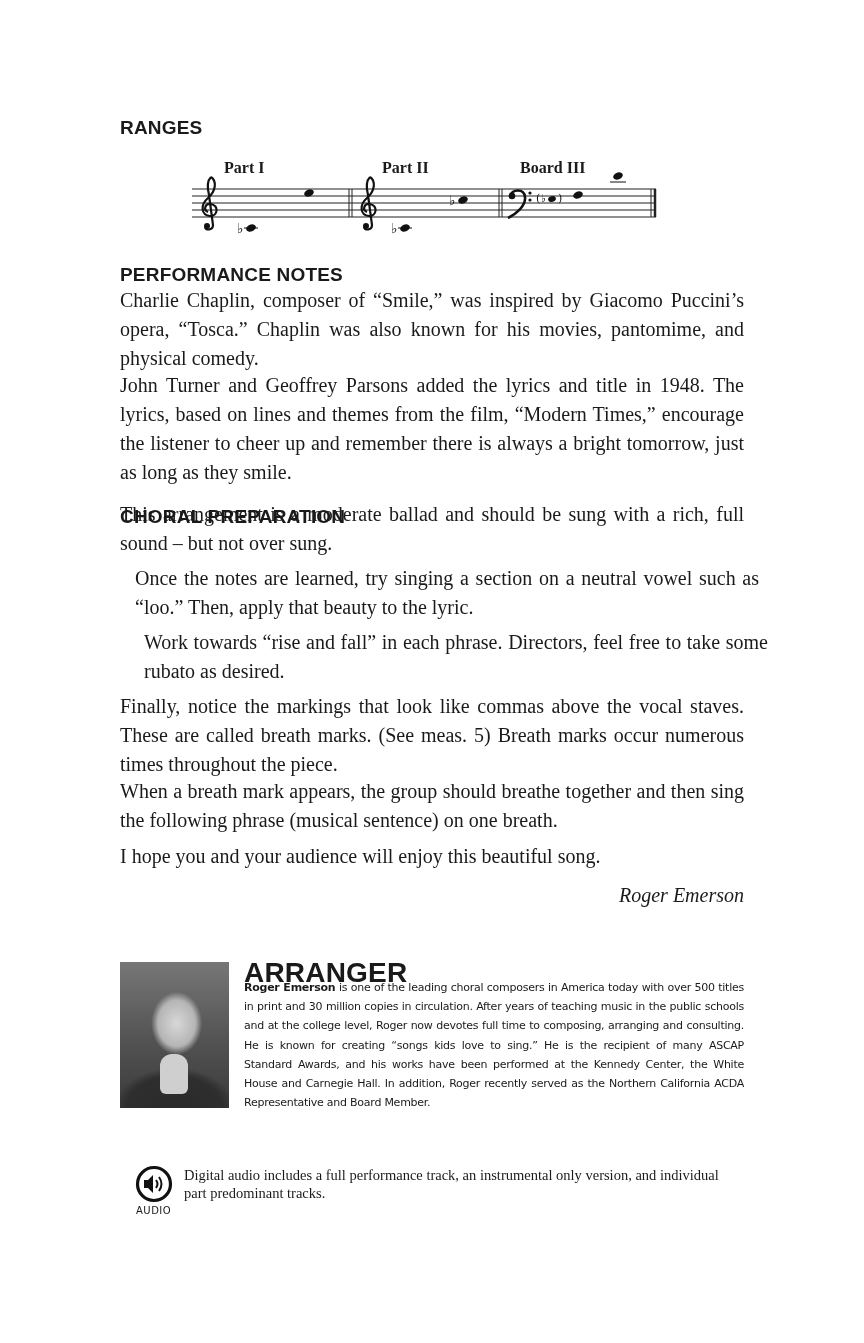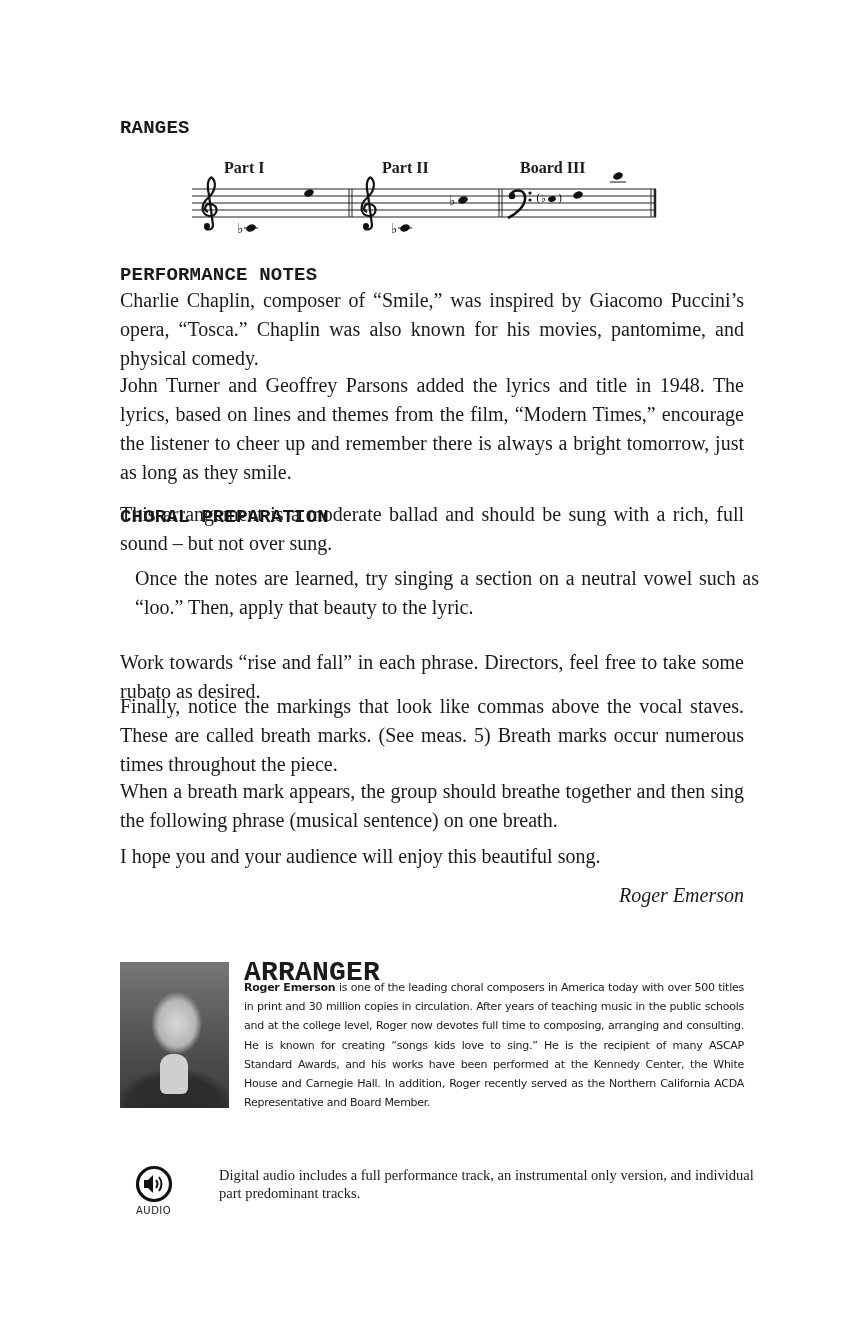--- a/index.html
+++ b/index.html
@@ -1,19 +1,19 @@
 <!DOCTYPE html>
 <html><head>
 <meta charset="utf-8">
 <style>
   html, body { margin: 0; padding: 0; background: #ffffff; }
   body { width: 864px; height: 1343px; position: relative; overflow: hidden; color: #1a1a1a; }
   .serif { font-family: "Liberation Serif", "DejaVu Serif", serif; }
   .abs { position: absolute; }
-  .heading { font-family: Liberation Mono, monospace; font-weight: bold; font-size: 19px; letter-spacing: 0.2px; }
+  .heading { font-family: Liberation Sans, sans-serif; font-weight: bold; font-size: 19px; letter-spacing: 0.2px; }
   .para { font-family: "Liberation Serif", serif; font-size: 20px; line-height: 29px; text-align: justify; width: 624px; left: 120px; }
   .staff-label { font-family: "Liberation Serif", serif; font-weight: bold; font-size: 16px; }
   .bio { font-family: "DejaVu Sans", sans-serif; font-size: 11px; line-height: 19.2px; text-align: justify; width: 500px; left: 244px; letter-spacing: -0.25px; }
   .bio b { font-weight: bold; }
   .audio-text { font-family: "Liberation Serif", serif; font-size: 14.5px; line-height: 17.5px; left: 184px; width: 560px; }
   .audio-label { font-family: "DejaVu Sans", sans-serif; font-size: 10px; letter-spacing: 0.5px; }
 </style>
 </head>
 <body>
 
@@ -92,33 +92,33 @@
   </g>
 </svg>
 
 <div class="abs heading" style="left:120px; top:264px;">PERFORMANCE NOTES</div>
 <div class="abs para" style="top:286px;">Charlie Chaplin, composer of “Smile,” was inspired by Giacomo Puccini’s opera, “Tosca.” Chaplin was also known for his movies, pantomime, and physical comedy.</div>
 <div class="abs para" style="top:371px;">John Turner and Geoffrey Parsons added the lyrics and title in 1948. The lyrics, based on lines and themes from the film, “Modern Times,” encourage the listener to cheer up and remember there is always a bright tomorrow, just as long as they smile.</div>
 
 <div class="abs heading" style="left:120px; top:506px;">CHORAL PREPARATION</div>
 <div class="abs para" style="top:500px;">This arrangement is a moderate ballad and should be sung with a rich, full sound – but not over sung.</div>
 <div class="abs para" style="top:564px;margin-left:15px;">Once the notes are learned, try singing a section on a neutral vowel such as “loo.” Then, apply that beauty to the lyric.</div>
-<div class="abs para" style="top:648px;">Work towards “rise and fall” in each phrase. Directors, feel free to take some rubato as desired.</div>
+<div class="abs para" style="top:628px;margin-left:24px;">Work towards “rise and fall” in each phrase. Directors, feel free to take some rubato as desired.</div>
 <div class="abs para" style="top:692px;">Finally, notice the markings that look like commas above the vocal staves. These are called breath marks. (See meas. 5) Breath marks occur numerous times throughout the piece.</div>
 <div class="abs para" style="top:777px;">When a breath mark appears, the group should breathe together and then sing the following phrase (musical sentence) on one breath.</div>
 <div class="abs para" style="top:842px;">I hope you and your audience will enjoy this beautiful song.</div>
 <div class="abs serif" style="right:120px; top:884px; font-size:20px; font-style:italic;">Roger Emerson</div>
 
 <div class="abs" style="left:120px; top:962px; width:109px; height:146px; background: radial-gradient(ellipse 34px 42px at 52% 42%, #d8d8d8 0%, #b5b5b5 55%, rgba(0,0,0,0) 75%), radial-gradient(ellipse 60px 40px at 50% 100%, #2a2a2a 0%, #2e2e2e 80%, rgba(0,0,0,0) 100%), linear-gradient(180deg, #777 0%, #555 50%, #3a3a3a 100%);" title="Portrait of Roger Emerson">
   <div class="abs" style="left:40px; top:92px; width:28px; height:40px; border-radius:12px 12px 6px 6px; background:#cfcfcf;"></div>
 </div>
 
 <div class="abs heading" style="left:244px; top:957px; font-size:28px; font-weight:bold;">ARRANGER</div>
 <div class="abs bio" style="top:978px;"><b>Roger Emerson</b><span> is one of the leading choral composers in America today with over 500 titles in print and 30 million copies in circulation. After years of teaching music in the public schools and at the college level, Roger now devotes full time to composing, arranging and consulting. He is known for creating “songs kids love to sing.” He is the recipient of many ASCAP Standard Awards, and his works have been performed at the Kennedy Center, the White House and Carnegie Hall. In addition, Roger recently served as the Northern California ACDA Representative and Board Member.</span></div>
 
 <svg class="abs" style="left:134px; top:1164px;" width="40" height="40" viewBox="0 0 40 40">
   <circle cx="20" cy="20" r="16.5" fill="none" stroke="#111" stroke-width="3.2"></circle>
   <path d="M10,16 L14,16 L19,11 L19,29 L14,24 L10,24 Z" fill="#111"></path>
   <path d="M22,16 Q25,20 22,24" fill="none" stroke="#111" stroke-width="2"></path>
   <path d="M25,13 Q30,20 25,27" fill="none" stroke="#111" stroke-width="2"></path>
 </svg>
 <div class="abs audio-label" style="left:136px; top:1205px;">AUDIO</div>
-<div class="abs audio-text" style="top:1167px;margin-left:35px;">Digital audio includes a full performance track, an instrumental only version, and individual part predominant tracks.</div>
+<div class="abs audio-text" style="top:1167px;">Digital audio includes a full performance track, an instrumental only version, and individual part predominant tracks.</div>
 
 </body></html>

